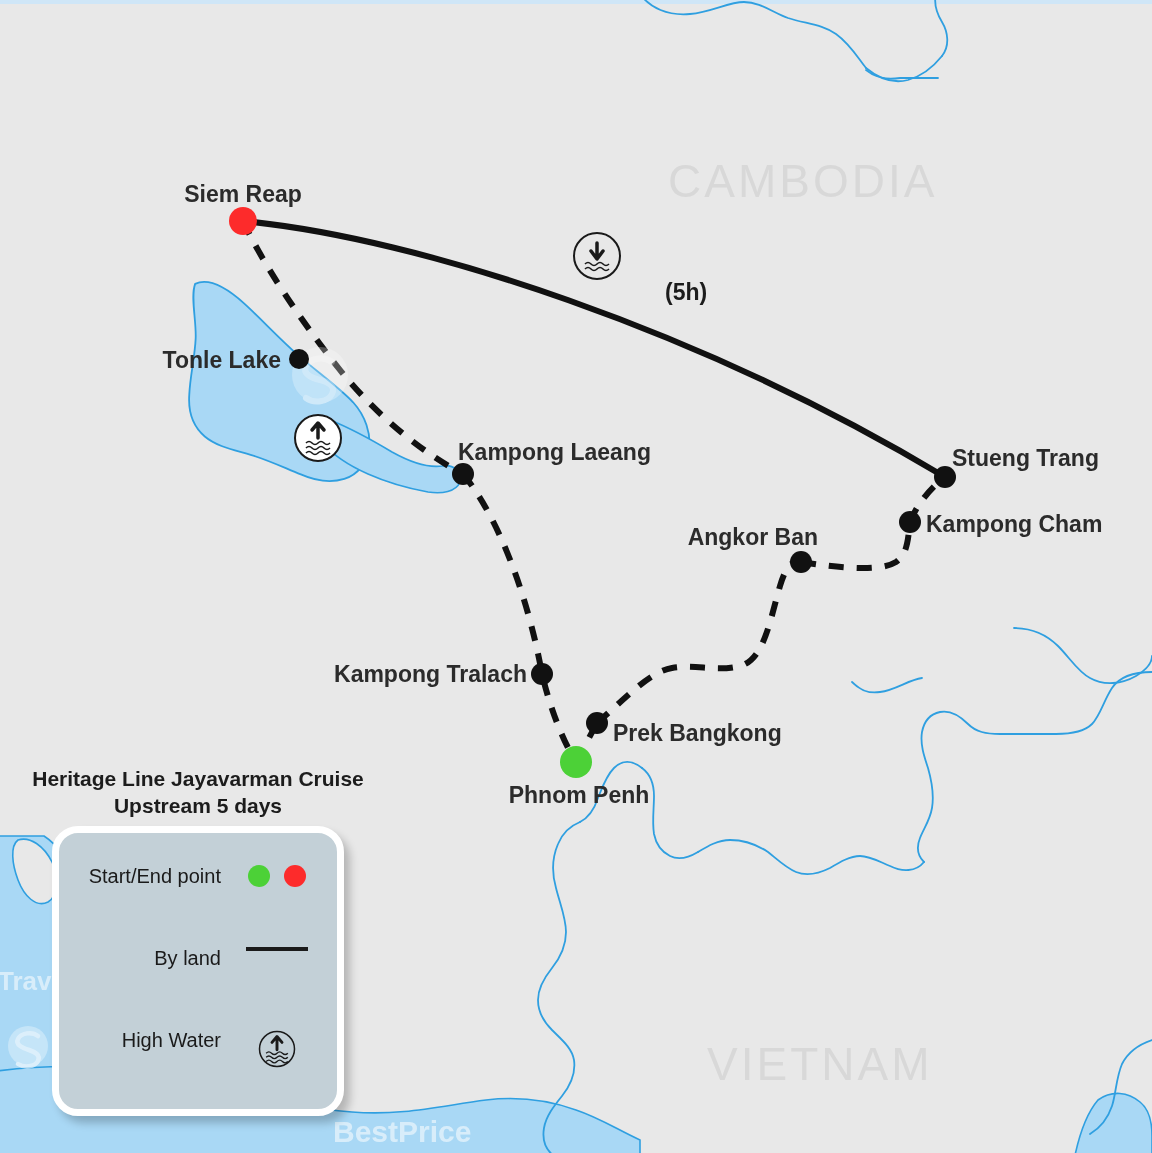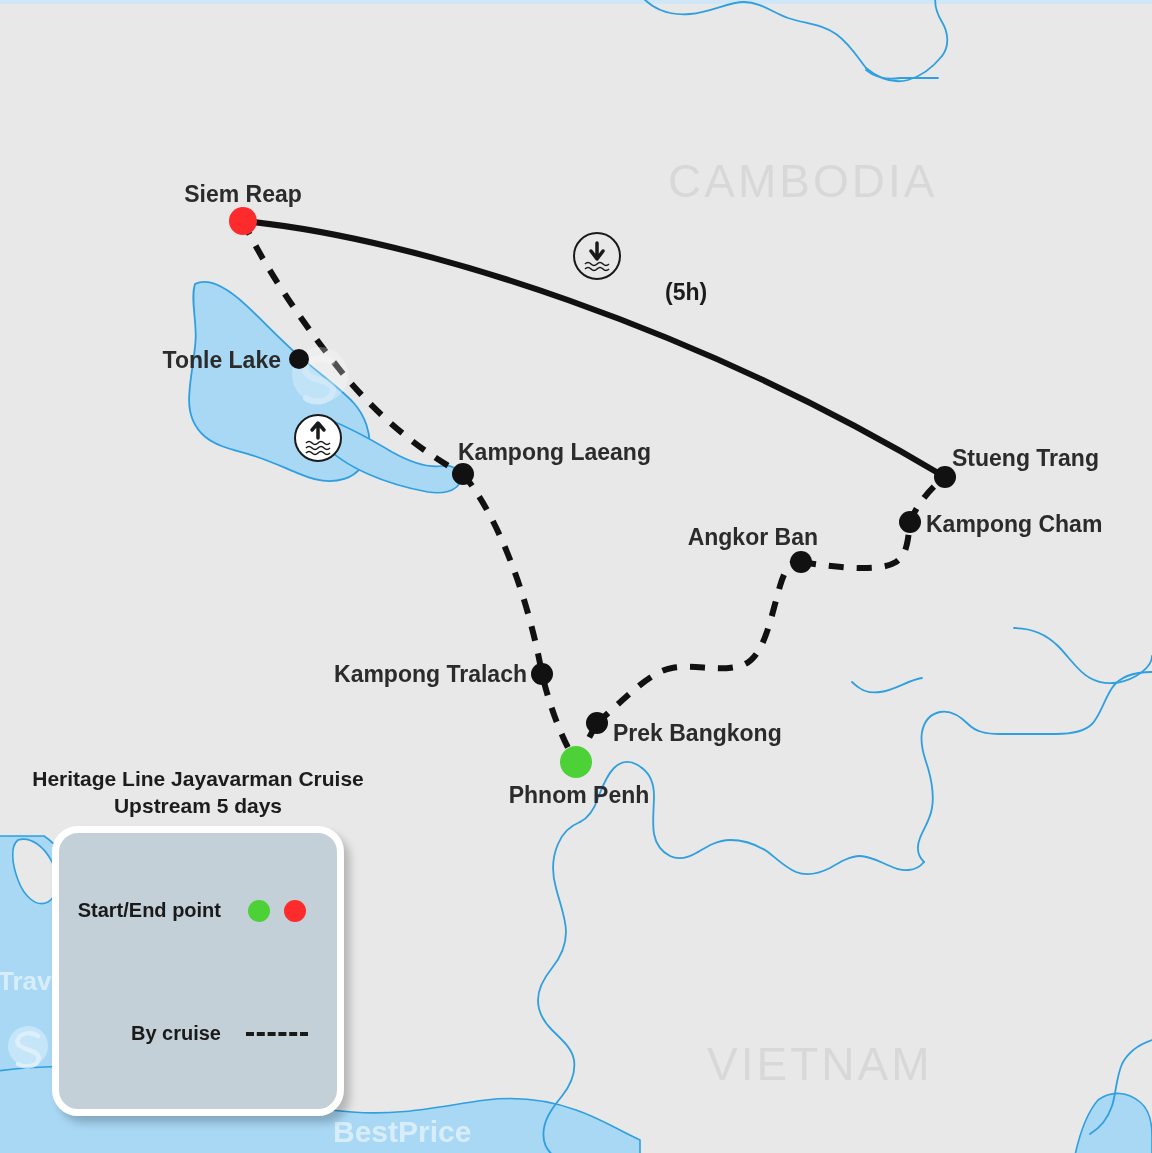--- a/index.html
+++ b/index.html
@@ -73,24 +73,23 @@
     border-radius: 26px;
     box-sizing: border-box;
     box-shadow: 6px 7px 9px rgba(0,0,0,0.22);
     padding: 16px 18px 14px 10px;
     display: flex;
     flex-direction: column;
     justify-content: space-around;
   }
   .legend-row {
     display: flex;
-    align-items: center;
+    align-items: flex-start;
     justify-content: flex-end;
     height: 50px;
-    font-weight: bold;
   }
   .legend-label {
     font-family: "Liberation Sans", sans-serif;
     font-size: 20px;
     color: #1a1a1a;
     white-space: nowrap;
     margin-right: 14px;
   }
   .legend-symbol {
     width: 84px;
@@ -307,25 +306,37 @@
     <div class="legend-row">
       <span class="legend-label">Start/End point</span>
       <span class="legend-symbol">
         <span class="legend-dots">
           <span class="dot dot-green"></span>
           <span class="dot dot-red"></span>
         </span>
       </span>
     </div>
 
+
     <div class="legend-row">
-      <span class="legend-label">By cruise</span>
+      <span class="legend-label">By land</span>
       <span class="legend-symbol">
-        <span class="line-dashed"></span>
+        <span class="line-solid"></span>
       </span>
     </div>
 
-
+    <div class="legend-row">
+      <span class="legend-label">High Water</span>
+      <span class="legend-symbol">
+        <svg class="wave-badge" viewBox="0 0 48 48">
+          <circle cx="24" cy="24" r="21" fill="none" stroke="#1a1a1a" stroke-width="1.8"></circle>
+          <path d="M 24 10 L 24 25 M 18 16 L 24 9 L 30 16" fill="none" stroke="#1a1a1a" stroke-width="3.5" stroke-linecap="round" stroke-linejoin="round"></path>
+          <path d="M 11 29 q 3.2 -3.2 6.5 0 t 6.5 0 t 6.5 0 t 6.5 0" fill="none" stroke="#1a1a1a" stroke-width="1.6"></path>
+          <path d="M 11 34 q 3.2 -3.2 6.5 0 t 6.5 0 t 6.5 0 t 6.5 0" fill="none" stroke="#1a1a1a" stroke-width="1.6"></path>
+          <path d="M 11 39 q 3.2 -3.2 6.5 0 t 6.5 0 t 6.5 0 t 6.5 0" fill="none" stroke="#1a1a1a" stroke-width="1.6"></path>
+        </svg>
+      </span>
+    </div>
 
 
   </div>
 
 </div>
 
 </body></html>

